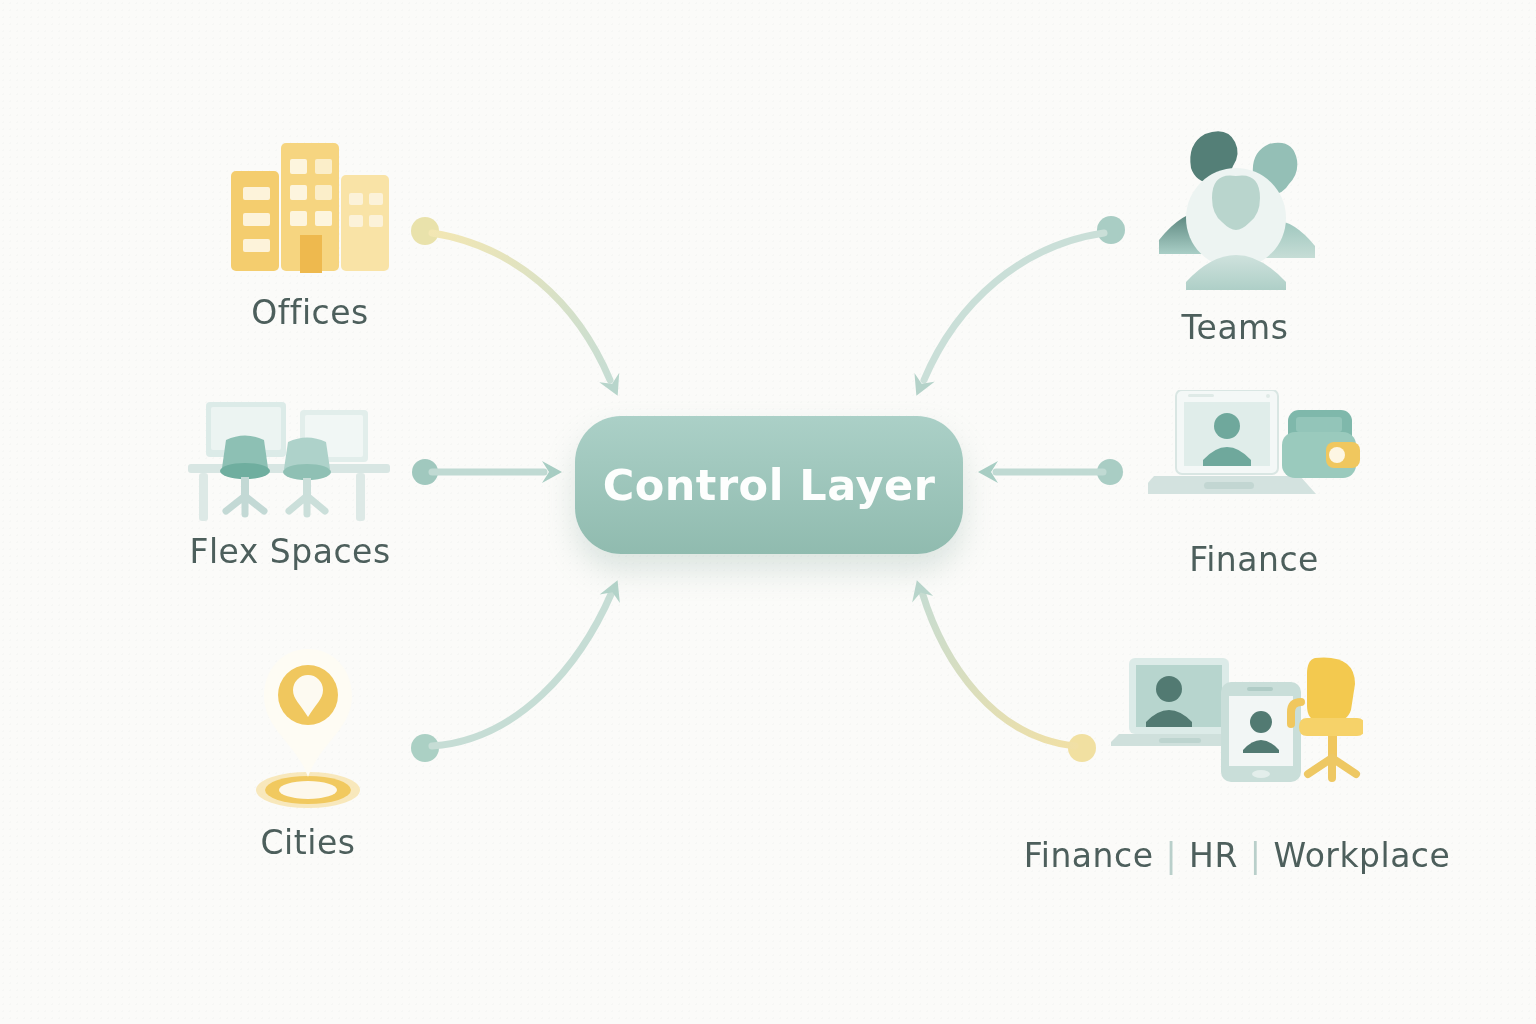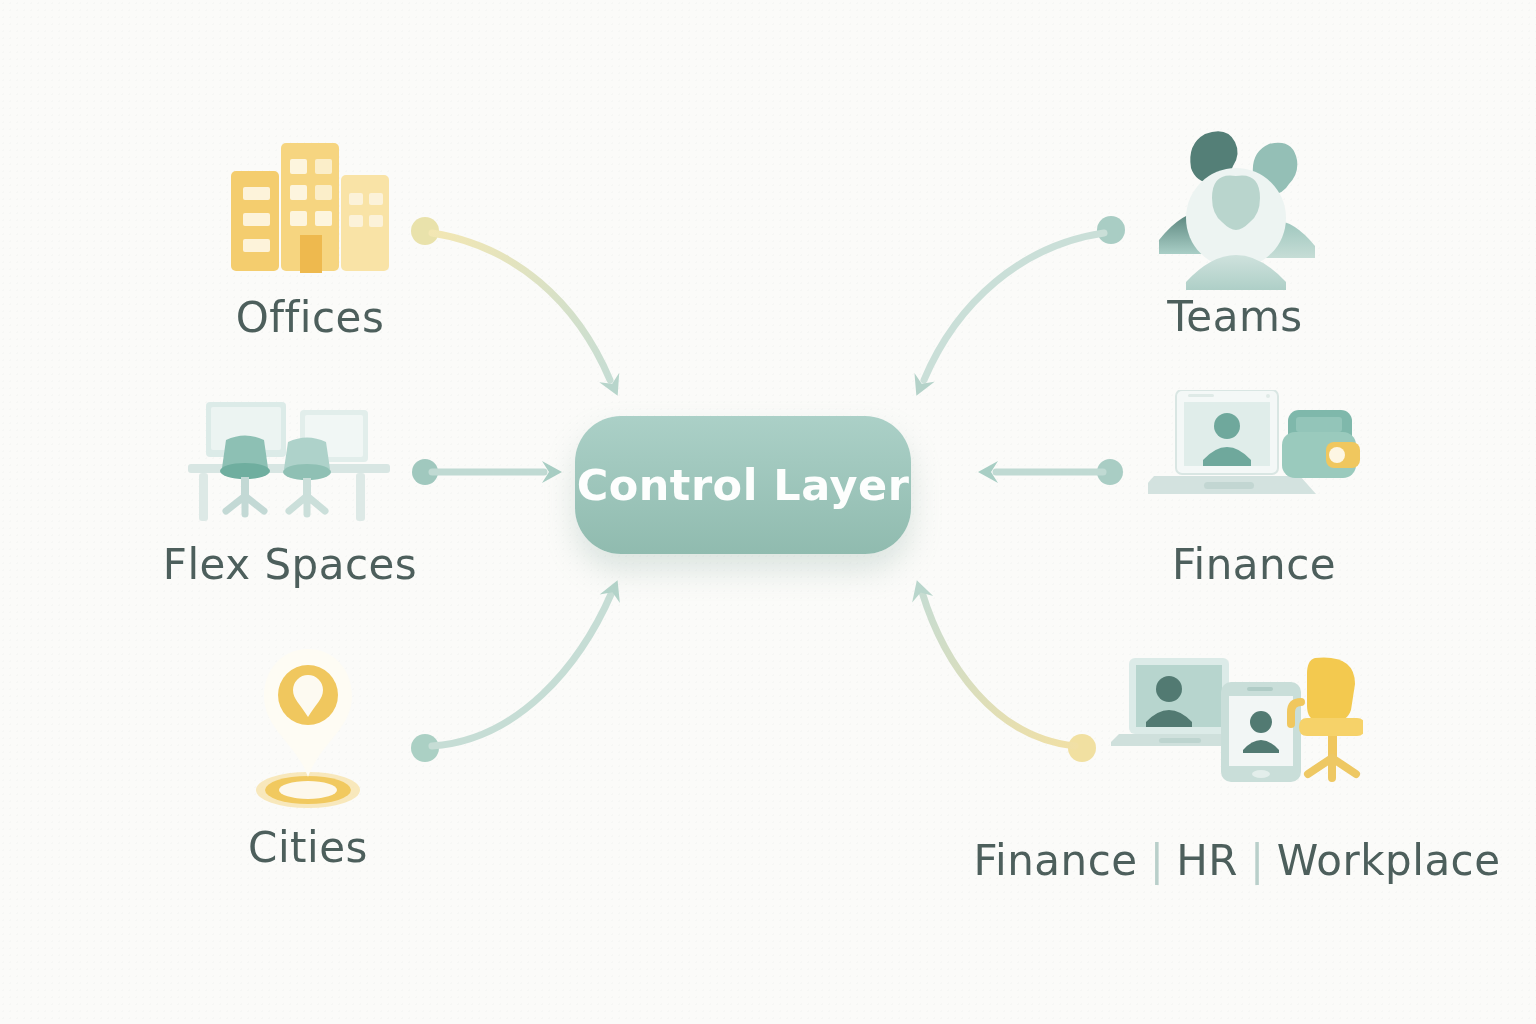--- a/index.html
+++ b/index.html
@@ -11,37 +11,37 @@
   
   body::before{
     content:"";position:absolute;inset:0;pointer-events:none;
     background-image:radial-gradient(rgba(120,140,135,0.035) 1px, transparent 1px);
     background-size:7px 7px;
   }
   .arrows{position:absolute;left:0;top:0;}
   .node{position:absolute;display:flex;flex-direction:column;align-items:center;}
   .node .label{
     color:var(--label-text,#4d5f5c);
-    font-size:42px;letter-spacing:0.5px;line-height:1.1;white-space:nowrap;
+    font-size:33px;letter-spacing:0.5px;line-height:1.1;white-space:nowrap;
   }
   .label .sep{color:var(--separator,#b9cfca);padding:0 12px;font-weight:400;}
   #node-offices{left:210px;top:141px;width:200px;}
   #node-offices .label{margin-top:22px;}
   #node-flex{left:182px;top:400px;width:216px;}
-  #node-flex .label{margin-top:20px;}
+  #node-flex .label{margin-top:12px;}
   #node-cities{left:206px;top:643px;width:204px;align-items:center;}
   #node-cities .label{margin-top:14px;}
   #node-teams{left:1128px;top:120px;width:214px;}
-  #node-teams .label{margin-top:4px;}
+  #node-teams .label{margin-top:20px;}
   #node-finance{left:1146px;top:390px;width:216px;}
   #node-finance .label{margin-top:34px;}
   #node-workplace{left:1035px;top:656px;width:404px;gap:8px;}
   #node-workplace .label{margin-top:36px;}
   #center-box{
-    position:absolute;left:575px;top:416px;width:336px;height:138px;
+    position:absolute;left:575px;top:416px;width:388px;height:138px;
     border-radius:46px;
     background:linear-gradient(180deg,var(--center-box-top,#abd0c7) 0%,var(--center-box-bottom,#90bbaf) 100%);
     box-shadow:0 16px 30px rgba(145,175,165,0.30);
     display:flex;align-items:center;justify-content:center;
   }
   #center-box .center-label{
     color:var(--center-text,#fdfefd);
     font-size:43px;font-weight:600;letter-spacing:0.5px;
   }
 </style>

